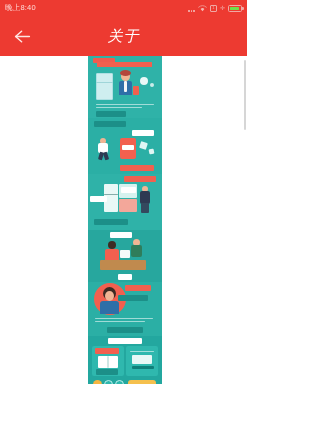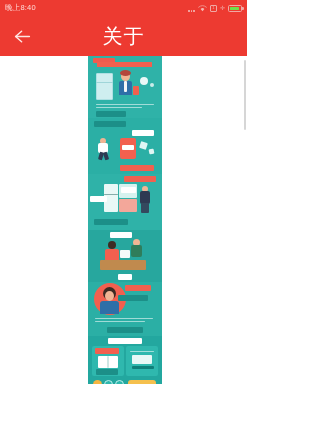--- a/index.html
+++ b/index.html
@@ -40,22 +40,23 @@
   .appbar{
     position:absolute;top:16px;left:0;width:247px;height:40px;
     background:#ED3A31;display:flex;align-items:center;
   }
   .backbtn{
     width:44px;height:40px;display:flex;align-items:center;justify-content:center;
     cursor:pointer;
   }
   .appbar-title{
     position:absolute;left:0;right:0;text-align:center;
-    color:#ffffff;font-size:20px;letter-spacing:1px;
+    color:#ffffff;font-size:15px;letter-spacing:1px;
     pointer-events:none;
+    font-style:italic;
   }
 
   
   .content{
     position:absolute;top:56px;left:0;width:247px;height:384px;
     background:#ffffff;overflow:hidden;
   }
   .infographic{
     position:absolute;left:88px;top:0;width:74px;height:384px;
     background:#2BAFA5;overflow:hidden;

